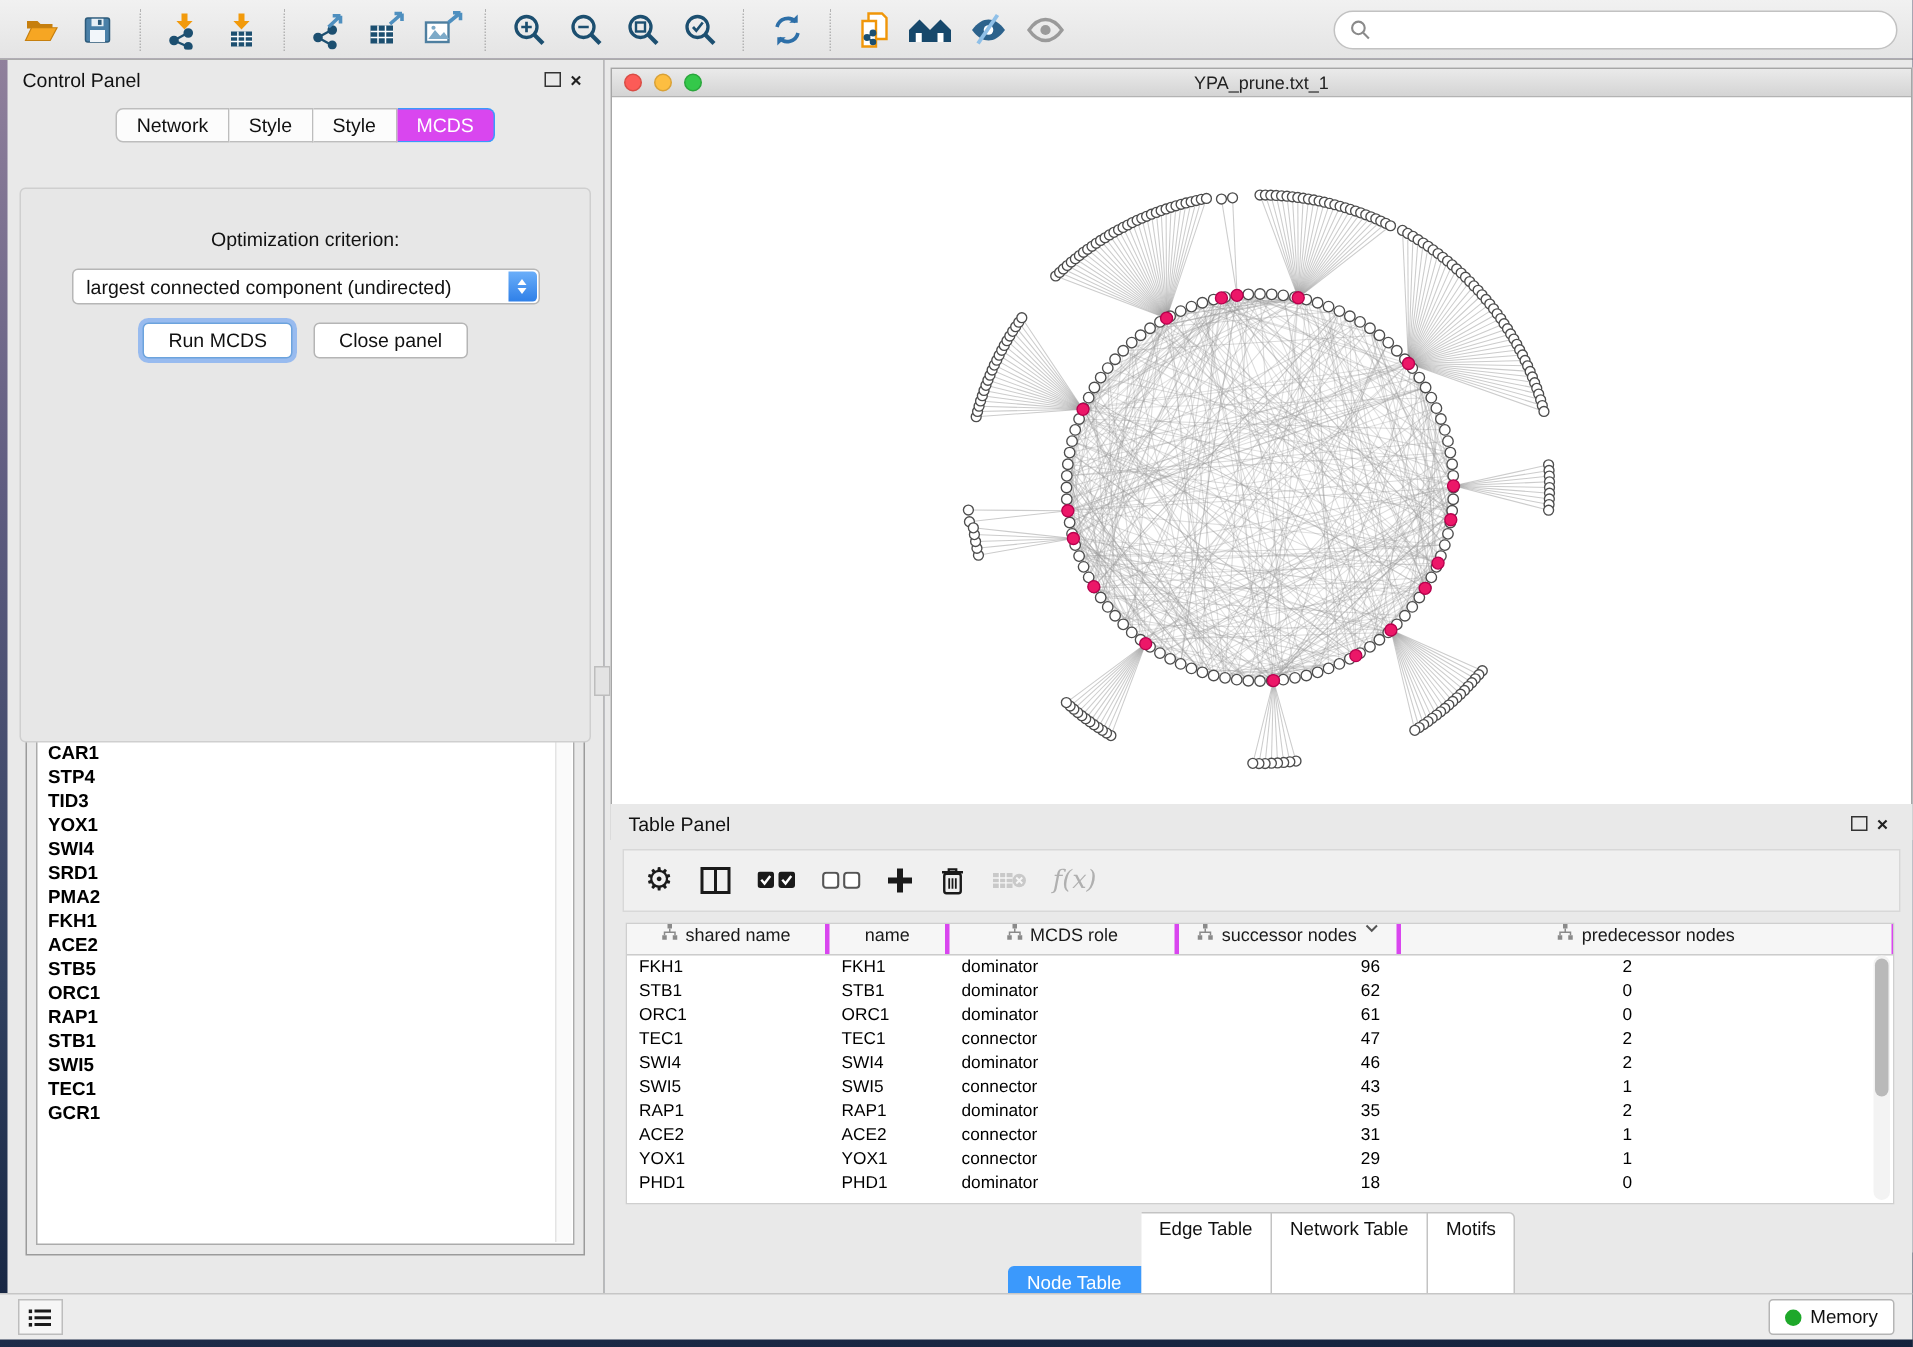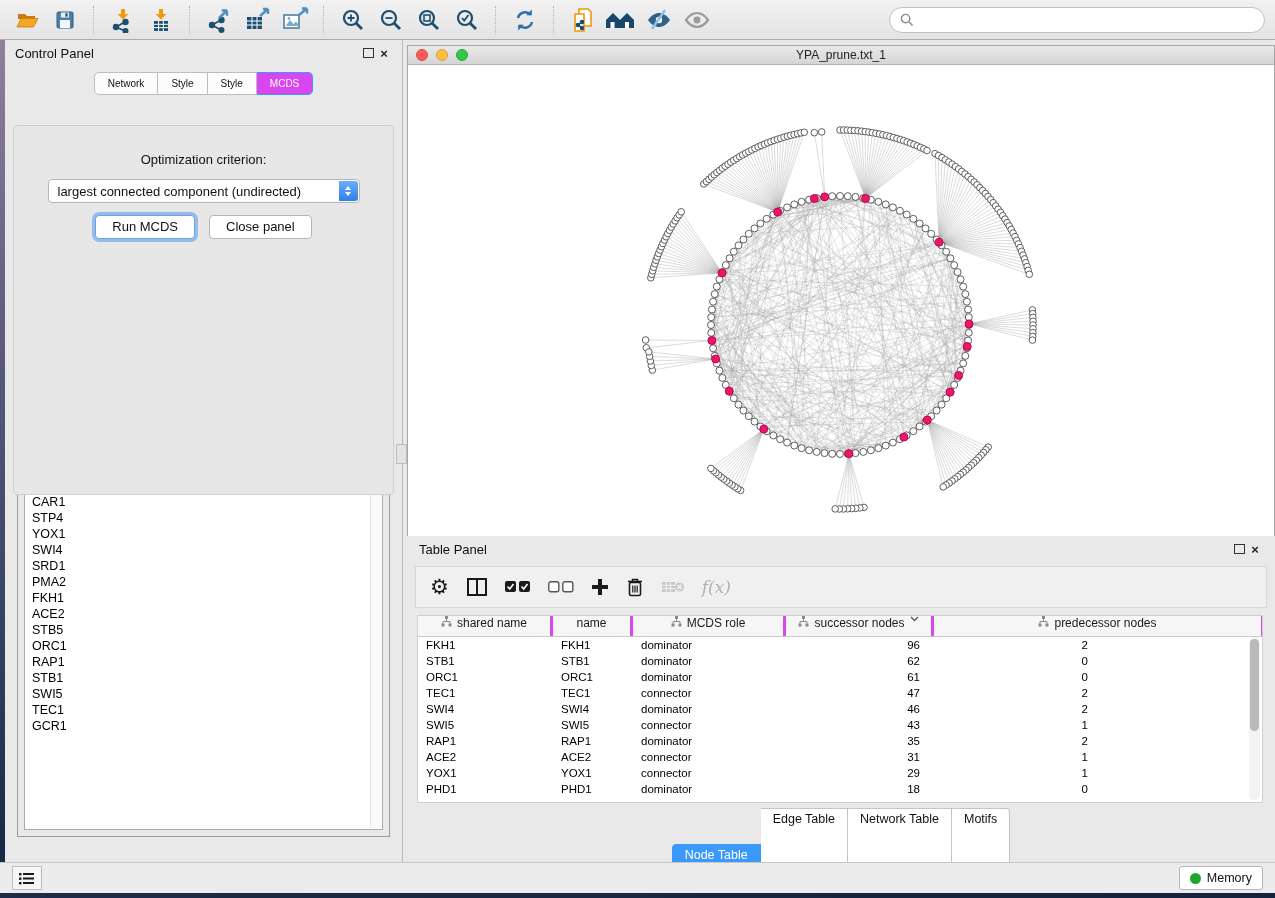--- a/index.html
+++ b/index.html
@@ -20,42 +20,42 @@
     background:linear-gradient(#90809c,#5f5c80 35%,#30405f 75%,#182744);z-index:5;}
   
   .cpanel{position:absolute;left:5px;top:40px;width:398px;height:822px;background:#e9e9e9;
     border-right:1px solid #b9b9b9;box-sizing:border-box;z-index:10;}
   .panel-head{height:26px;display:flex;align-items:center;padding:0 10px;font-size:13px;color:#111;}
   .panel-head .sp{flex:1}
   .mini{width:16px;height:16px;display:flex;align-items:center;justify-content:center;
     color:#222;font-size:13px;font-weight:bold;cursor:default;}
   .float-glyph{width:9px;height:8px;border:1.5px solid #333;display:inline-block;}
   .seg{display:flex;justify-content:center;position:relative;z-index:3;}
-  .seg-tab{font-size:10px;color:#111;background:#fcfcfc;border:1px solid #bdbdbd;border-left:none;
+  .seg-tab{font-size:13px;color:#111;background:#fcfcfc;border:1px solid #bdbdbd;border-left:none;
     padding:3px 13px;line-height:15px;cursor:default;}
   .seg-tab.first{border-left:1px solid #bdbdbd;border-radius:5px 0 0 5px;}
   .seg-tab.last{border-radius:0 5px 5px 0;}
   .seg-tab.active{background:#d946ef;border-color:#3b99fc;color:#fff;}
   .cp-inner{position:absolute;left:8px;right:8px;top:85px;height:368px;background:#e7e7e7;
     border:1px solid #cfcfcf;border-radius:4px;z-index:1;}
   .opt-label{text-align:center;font-size:13px;color:#111;margin-top:26px;}
   .dropdown{position:relative;margin:12px auto 0;width:312px;height:24px;background:#fff;
     border:1px solid #b6b6b6;border-radius:4px;box-sizing:border-box;
     display:flex;align-items:center;font-size:13px;color:#111;padding-left:9px;}
   .stepper{position:absolute;right:1px;top:1px;bottom:1px;width:19px;border-radius:0 3px 3px 0;
     background:linear-gradient(#6aaef9,#2f80e8);display:flex;flex-direction:column;
     align-items:center;justify-content:center;gap:2px;}
   .tri-up{width:0;height:0;border-left:3.5px solid transparent;border-right:3.5px solid transparent;border-bottom:4.5px solid #fff;}
   .tri-dn{width:0;height:0;border-left:3.5px solid transparent;border-right:3.5px solid transparent;border-top:4.5px solid #fff;}
   .btn-row{display:flex;justify-content:center;gap:14px;margin-top:12px;}
   .pbtn{font-size:13px;color:#111;background:#fff;border:1px solid #b5b5b5;border-radius:4px;
     padding:3px 16px;line-height:16px;cursor:default;}
   .pbtn.focused{border-color:#6ca3dd;box-shadow:0 0 0 3px rgba(88,152,246,.55);}
   .mcds-group{position:absolute;left:12px;right:12px;top:425px;height:370px;
-    border:1px solid #9b9b9b;background:transparent;}
+    border:1px solid #9b9b9b;background:transparent;font-weight:bold;}
   .mcds-legend{position:absolute;top:-8px;left:8px;background:#e9e9e9;padding:0 3px;font-size:13px;color:#111;}
   .mcds-list{position:absolute;inset:8px 6px 6px 6px;background:#fff;border:1px solid #ababab;
     font-size:12.5px;line-height:16px;color:#000;padding:3px 0 0 7px;overflow:hidden;}
   .mcds-scroll{position:absolute;top:1px;bottom:1px;right:1px;width:10px;background:#fafafa;border-left:1px solid #e4e4e4;}
   
   .right-bg{position:absolute;left:403px;top:40px;right:0;height:822px;background:#e9e9e9;z-index:6;}
   .vgrip{position:absolute;left:396px;top:444px;width:9px;height:18px;background:#e3e3e3;
     border:1px solid #bdbdbd;z-index:12;}
   .netwin{position:absolute;left:407px;top:45px;width:868px;height:515px;
     border:1px solid #a6a6a6;box-sizing:border-box;background:#fff;z-index:8;}
@@ -286,20 +286,21 @@
       <div class="pbtn">Close panel</div>
     </div>
   </div>
   <div class="mcds-group">
     <div class="mcds-legend">MCDS result (17 nodes)</div>
     <div class="mcds-list" id="mcds-list">
       <div class="mcds-scroll"></div>
     <div>PHD1</div>
         <div>CAR1</div>
         <div>STP4</div>
+        <div>TID3</div>
         <div>YOX1</div>
         <div>SWI4</div>
         <div>SRD1</div>
         <div>PMA2</div>
         <div>FKH1</div>
         <div>ACE2</div>
         <div>STB5</div>
         <div>ORC1</div>
         <div>RAP1</div>
         <div>STB1</div>

